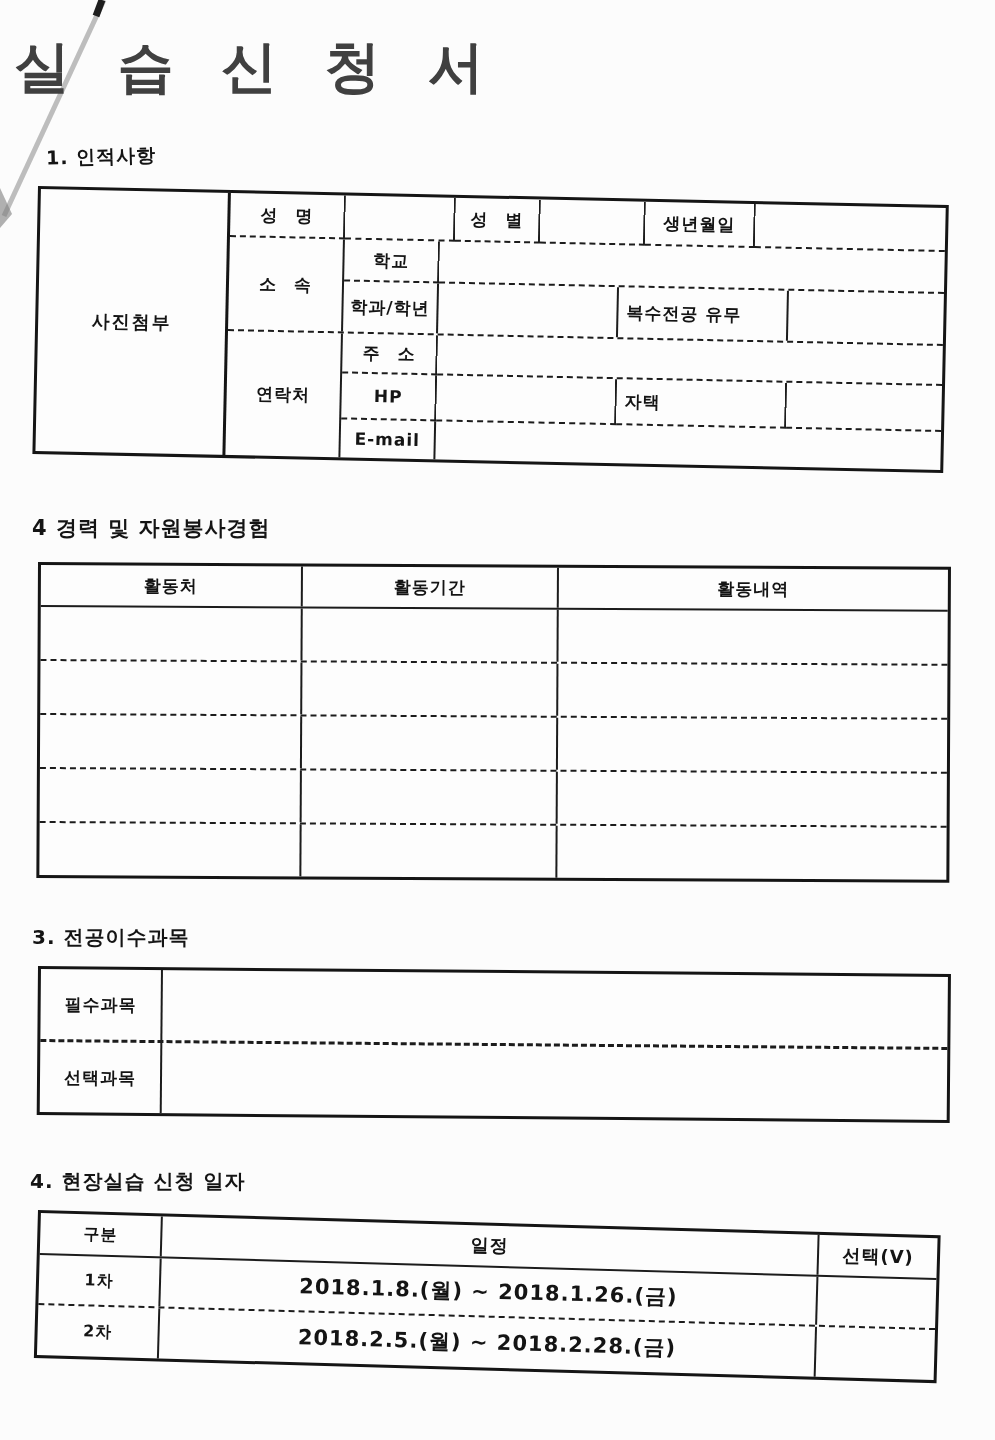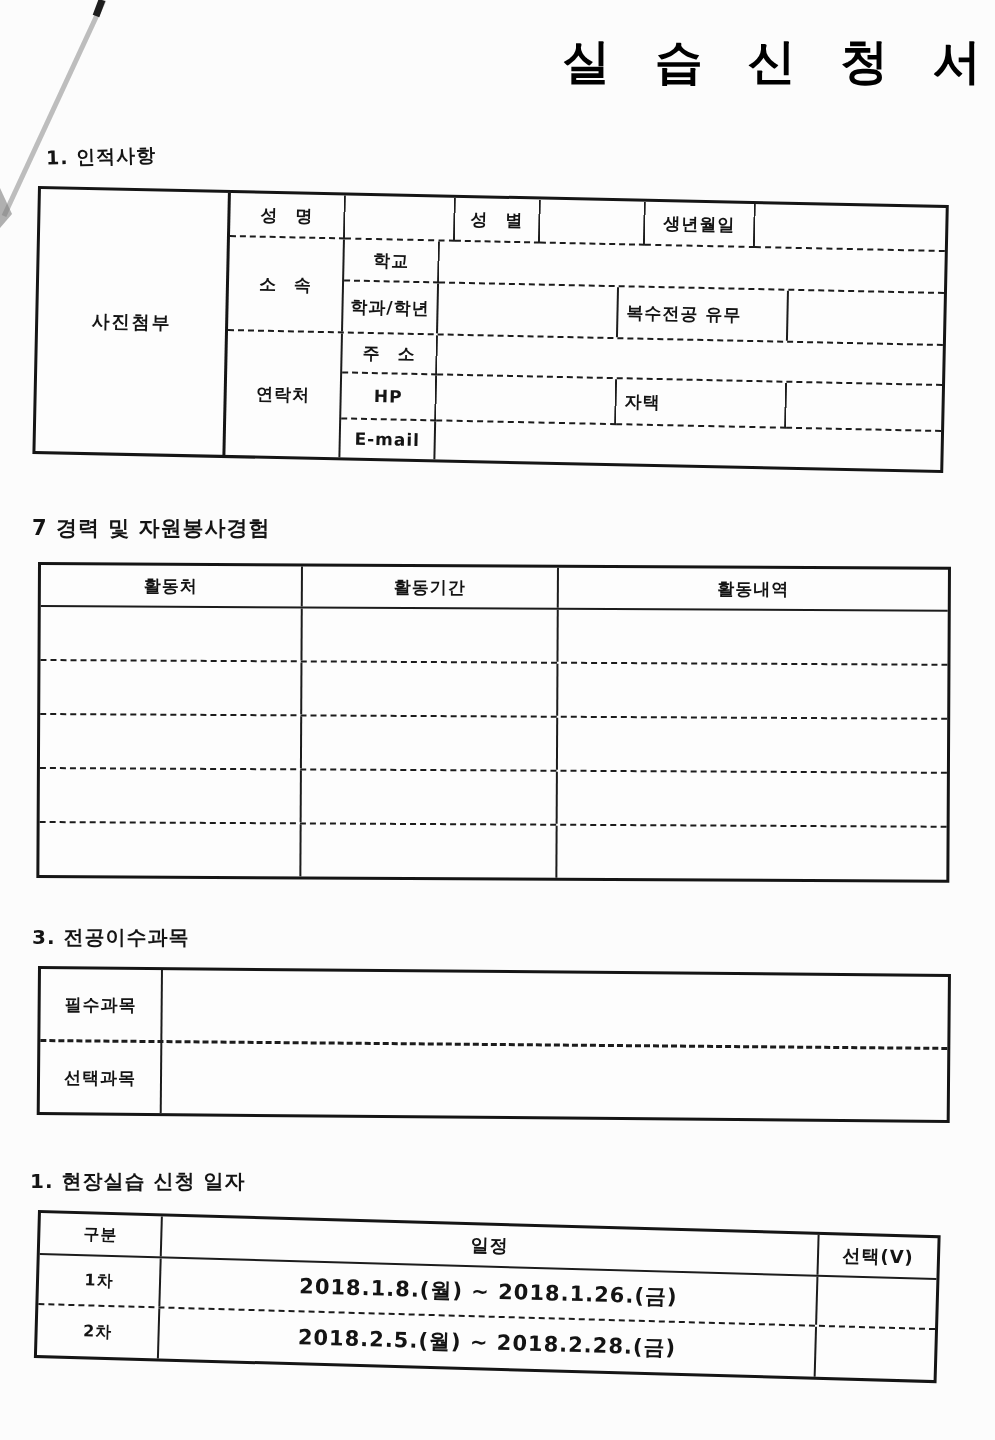--- a/index.html
+++ b/index.html
@@ -5,22 +5,22 @@
   html,body { margin:0; padding:0; background:#e8e8e8; }
   .page {
     position:relative; width:995px; height:1440px; margin:0 auto;
     background:#fcfcfc; color:#141414; overflow:hidden;
     font-family:"DejaVu Sans","Liberation Sans",sans-serif;
     font-weight:bold;
   }
   
   .doc-title {
     position:absolute; top:30px; left:0; width:100%;
-    text-align:right; font-size:48px; letter-spacing:14px;
-    text-indent:14px; color:#000000;
+    text-align:left; font-size:56px; letter-spacing:14px;
+    text-indent:14px; color:#404040;
   }
   .sec-h { position:absolute; font-size:20px; letter-spacing:1px; color:#141414; }
   .h1 { top:144px; left:46px; font-size:19px; transform:rotate(-1.6deg); }
   .h2 { top:514px; left:32px; font-size:21px; }
   .h3 { top:924px; left:32px;text-align:right; }
   .h4 { top:1168px; left:30px; }
 
   
   .cell {
     box-sizing:border-box; display:flex; align-items:center; justify-content:center;
@@ -96,23 +96,23 @@
     <line x1="104" y1="0" x2="4" y2="216" stroke="#9c9c9c" stroke-width="5" opacity="0.65"></line>
     <line x1="102" y1="0" x2="96" y2="16" stroke="#1e1e1e" stroke-width="7"></line>
     <polygon points="0,188 12,214 0,228" fill="#7d7d7d" opacity="0.6"></polygon>
   </svg>
   <div class="speck" style="left:104px; top:629px; width:4px; height:4px;"></div>
   <div class="speck" style="left:672px; top:806px; width:3px; height:3px;"></div>
 
   <div class="doc-title">실 습 신 청 서</div>
 
   <div class="sec-h h1">1. 인적사항</div>
-  <div class="sec-h h2">7 경력 및 자원봉사경험</div>
+  <div class="sec-h h2">4 경력 및 자원봉사경험</div>
   <div class="sec-h h3">3. 전공이수과목</div>
-  <div class="sec-h h4">1. 현장실습 신청 일자</div>
+  <div class="sec-h h4">4. 현장실습 신청 일자</div>
 
   <div class="t1">
     <div class="cell photo-box vline3">사진첨부</div>
     <div class="t1-right">
 
       <div class="t1-row" style="height:44px;">
         <div class="cell vline hdash wide-sp" style="width:115px;">성 명</div>
         <div class="cell vline hdash" style="width:110px;"></div>
         <div class="cell vline hdash wide-sp" style="width:85px;">성 별</div>
         <div class="cell vline hdash" style="width:105px;"></div>

